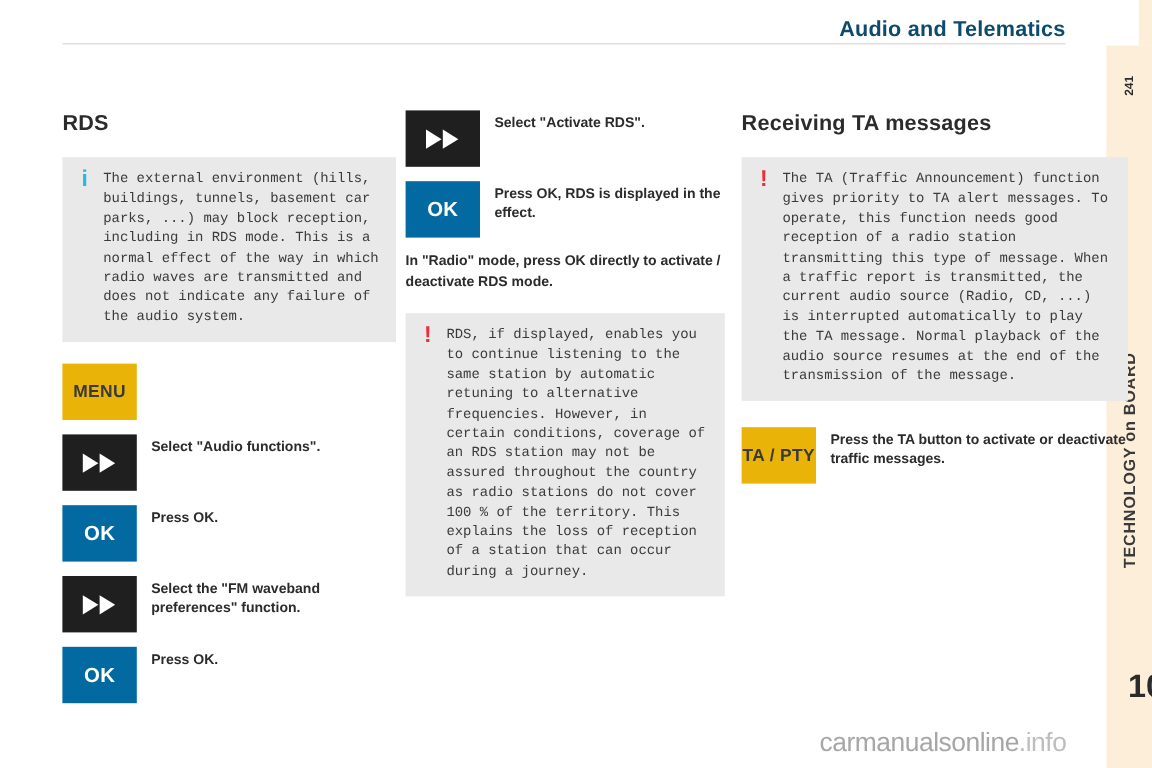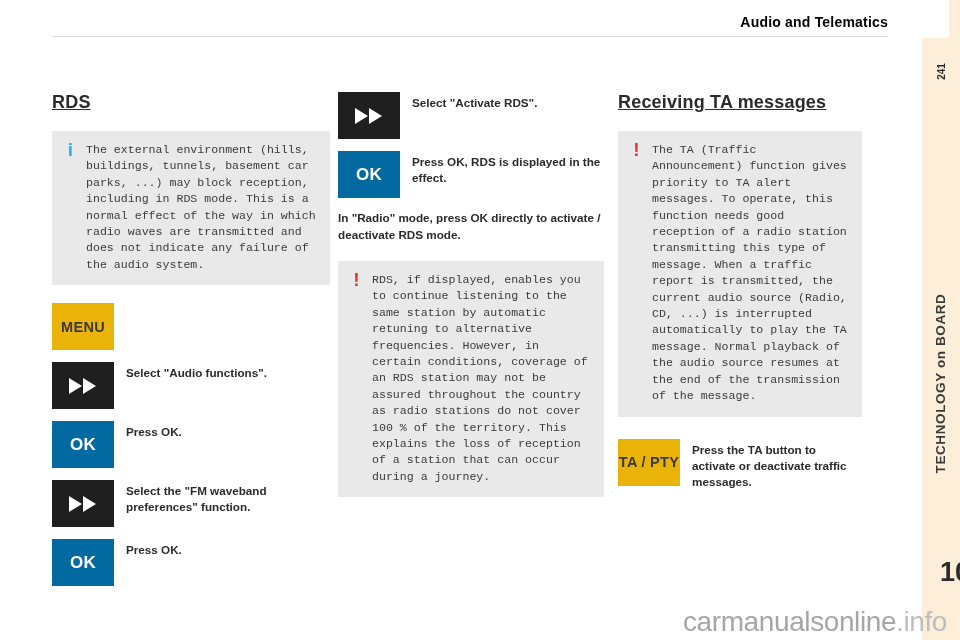--- a/index.html
+++ b/index.html
@@ -21,23 +21,23 @@
     position: absolute;
     top: 0;
     left: 0;
     width: 960px;
     height: 38px;
   }
   #header-title {
     position: absolute;
     right: 72px;
     top: 14px;
-    font-size: 14px;
-    font-weight: bold;
-    color: #000000;
+    font-size: 18px;
+    font-weight: bold;
+    color: #0c4a6e;
     letter-spacing: .2px;
     white-space: nowrap;
   }
   #header-rule {
     position: absolute;
     left: 52px;
     right: 72px;
     top: 36px;
     height: 1px;
     background: #d8d8d8;
@@ -107,29 +107,28 @@
     background: #fceed9;
   }
 
   
   .column {
     position: absolute;
     top: 92px;
   }
   #col-left  { left: 52px;  width: 278px; }
   #col-mid   { left: 338px; width: 266px; }
-  #col-right { left: 618px; width: 244px; }
+  #col-right { left: 618px; width: 322px; }
 
   h2.section-title {
     margin: 0 0 18px 0;
     font-size: 18px;
     font-weight: bold;
     color: #2b2b2b;
     letter-spacing: .2px;
-    text-decoration: underline;
   }
   #col-mid h2.section-title { visibility: hidden; height: 0; margin: 0; }
 
   
   .callout {
     background: #e9e9e9;
     padding: 11px 12px 12px 12px;
     display: flex;
     gap: 9px;
     box-sizing: border-box;
@@ -189,21 +188,21 @@
     font-weight: bold;
     color: #2b2b2b;
     margin: 6px 0 18px 0;
   }
 
   
   #watermark {
     position: absolute;
     left: 683px;
     top: 606px;
-    font-size: 28px;
+    font-size: 22px;
     color: #a6a6a6;
     letter-spacing: -.4px;
     white-space: nowrap;
   }
   #watermark .tld { color: #bdbdbd; }
 </style>
 </head>
 <body>
 
 <div id="page-header">

